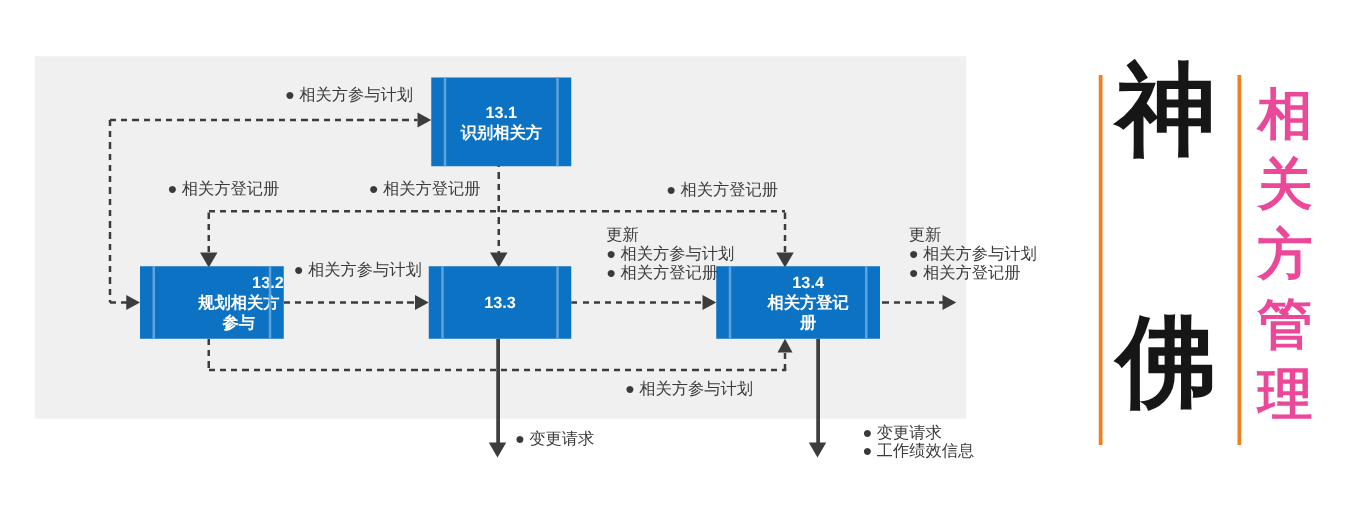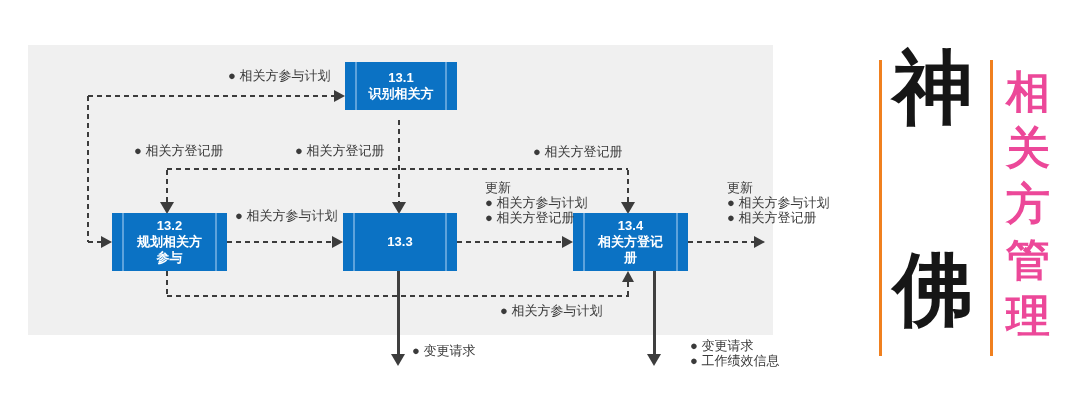--- a/index.html
+++ b/index.html
@@ -73,32 +73,32 @@
   <div class="dv" style="left:166px;top:271px;height:26px;"></div>
   <div class="dh" style="left:167px;top:295px;width:462px;"></div>
   <div class="dv" style="left:627px;top:282px;height:14px;"></div>
   <div class="ar up" style="left:622px;top:271px;"></div>
 
   <div class="sv" style="left:397px;top:271px;height:85px;"></div>
   <div class="ar down" style="left:391px;top:354px;"></div>
   <div class="sv" style="left:653px;top:271px;height:85px;"></div>
   <div class="ar down" style="left:647px;top:354px;"></div>
 
-  <div class="pbox" style="left:345px;top:62px;width:112px;height:48px;">
+  <div class="pbox" style="left:345px;top:62px;width:112px;height:71px;">
     <span>13.1</span>
     <span class="nm">识别相关方</span>
   </div>
-  <div class="pbox" style="left:112px;top:213px;width:115px;height:58px;">
+  <div class="pbox" style="left:112px;top:213px;width:115px;height:58px;align-items:flex-end;">
     <span>13.2</span>
     <span class="nm">规划相关方参与</span>
   </div>
   <div class="pbox" style="left:343px;top:213px;width:114px;height:58px;">
     <span>13.3</span>
   </div>
-  <div class="pbox" style="left:573px;top:213px;width:115px;height:58px;">
+  <div class="pbox" style="left:573px;top:213px;width:115px;height:58px;padding-left:16px;">
     <span>13.4</span>
     <span class="nm">相关方登记册</span>
   </div>
 
   <div class="lbl" style="left:228px;top:68px;">● 相关方参与计划</div>
   <div class="lbl" style="left:134px;top:143px;">● 相关方登记册</div>
   <div class="lbl" style="left:295px;top:143px;">● 相关方登记册</div>
   <div class="lbl" style="left:533px;top:144px;">● 相关方登记册</div>
   <div class="lbl" style="left:235px;top:208px;">● 相关方参与计划</div>
 

